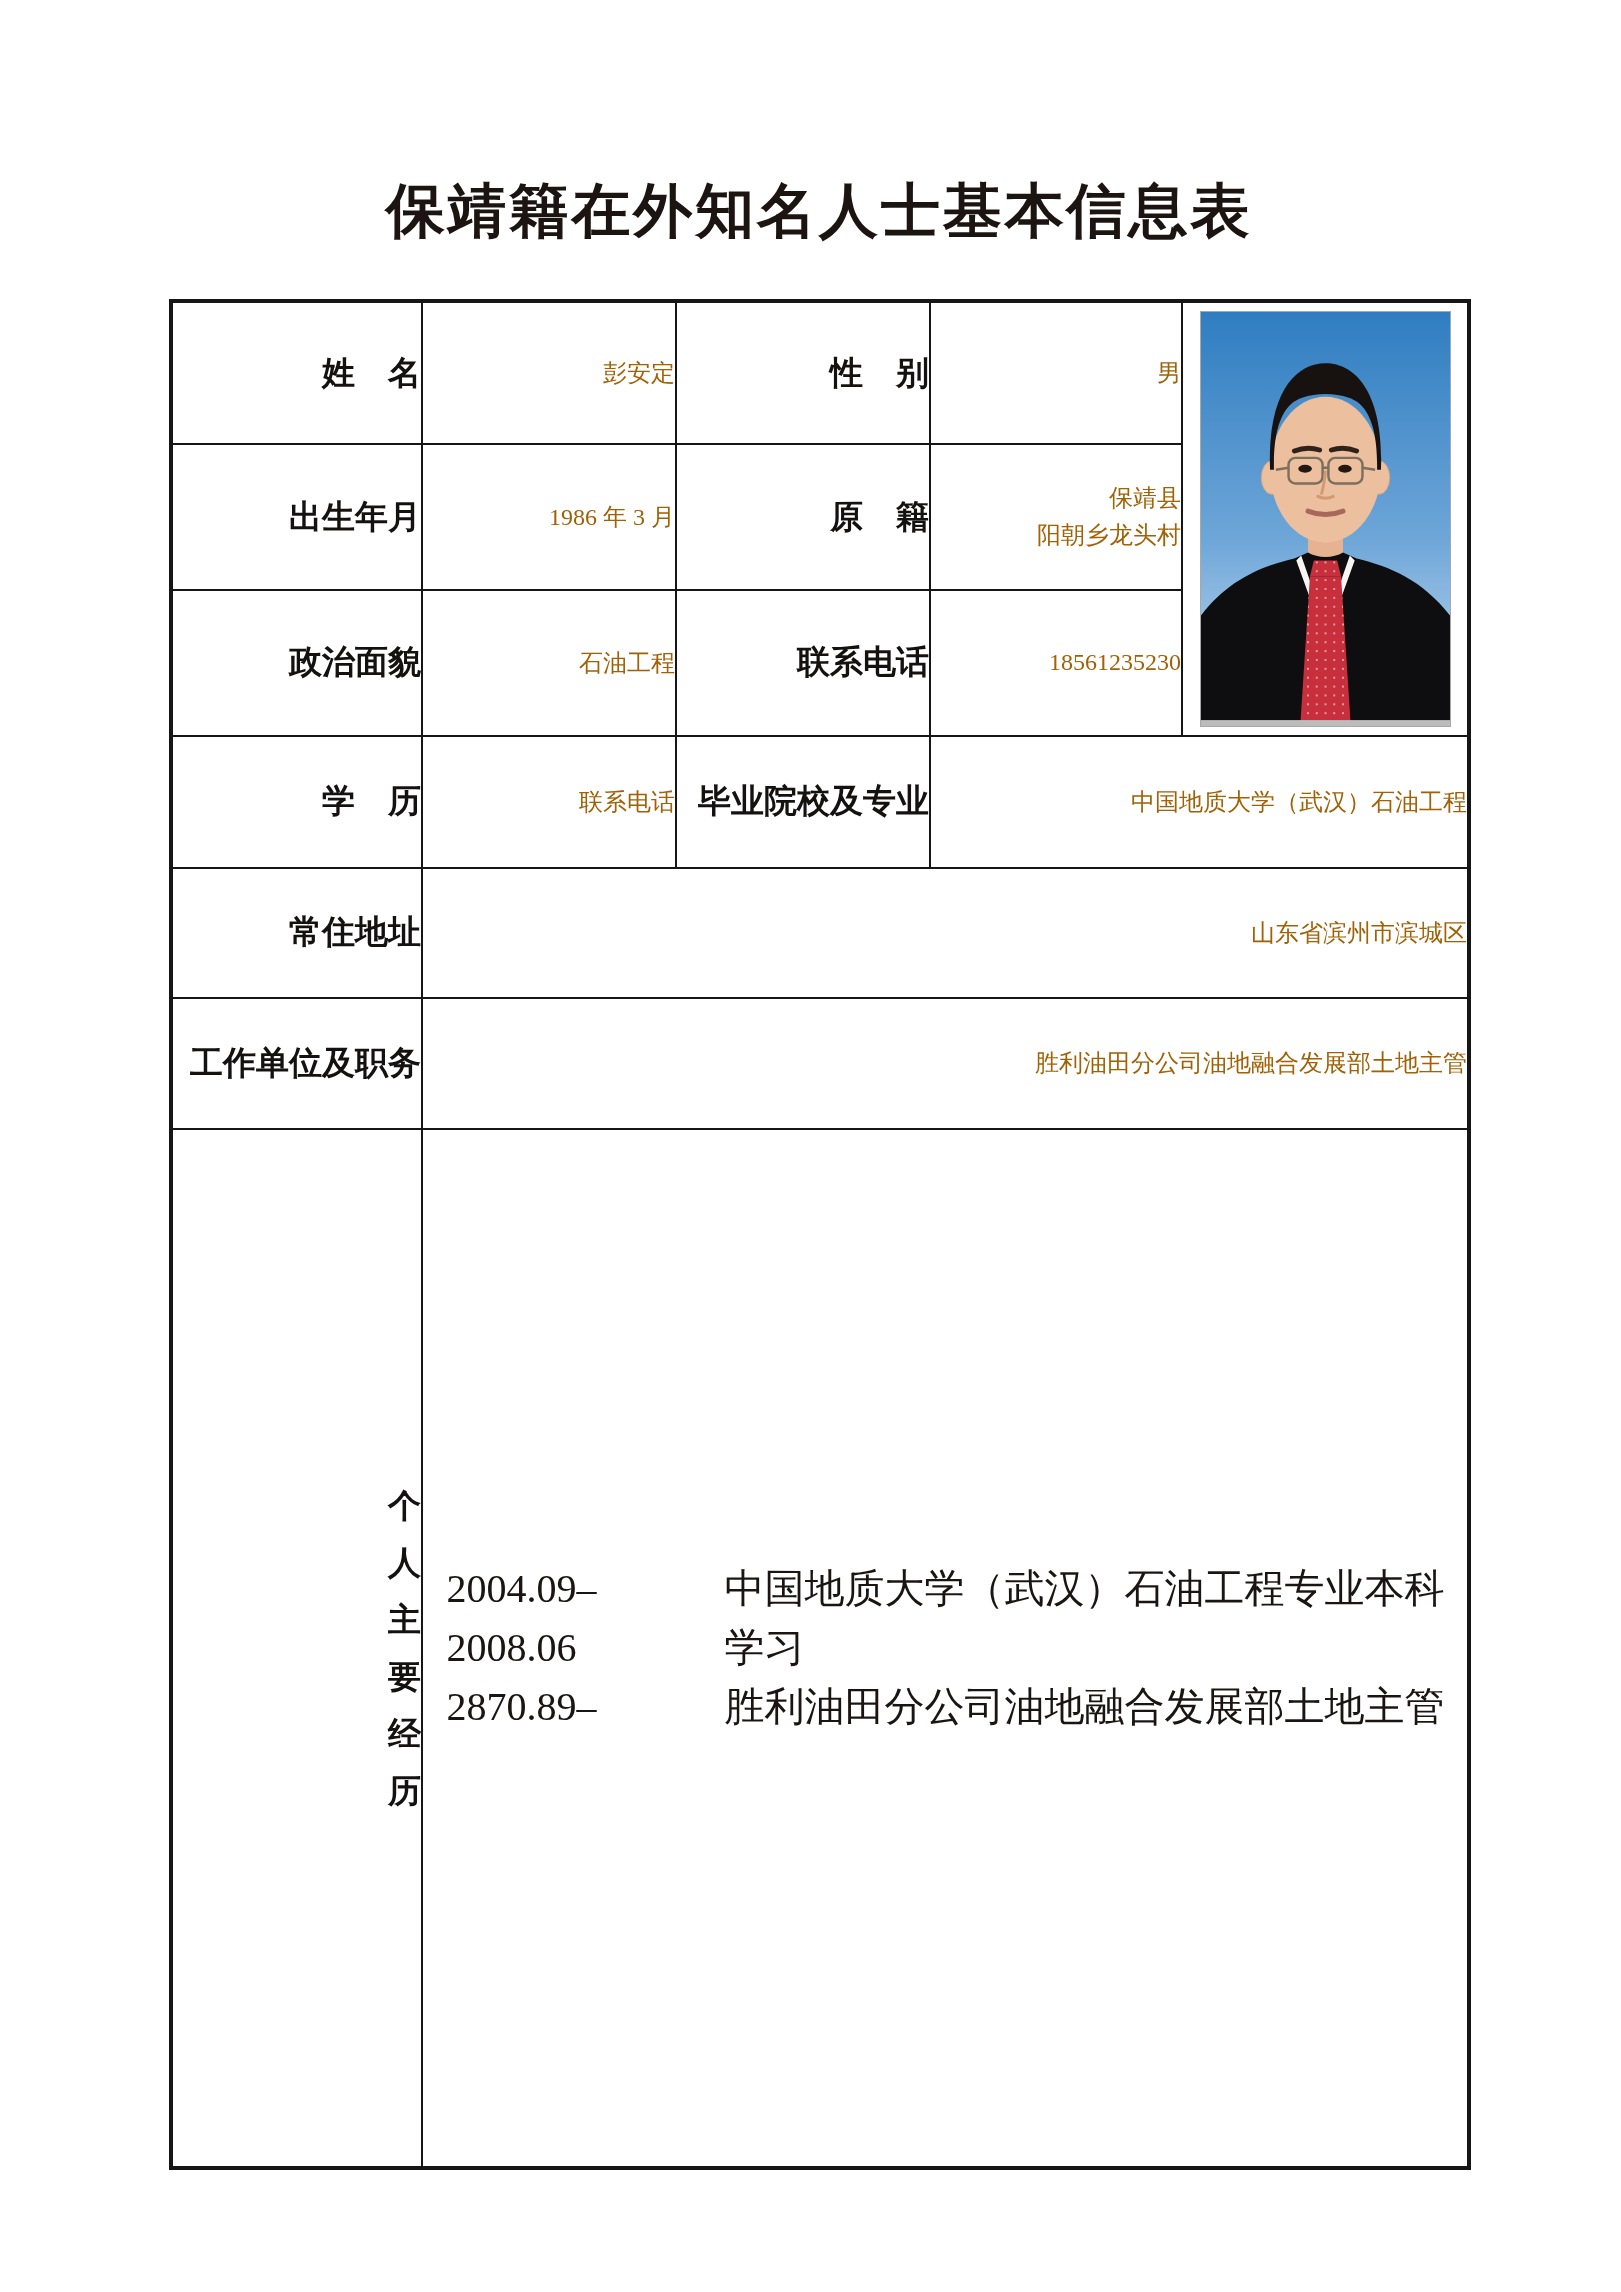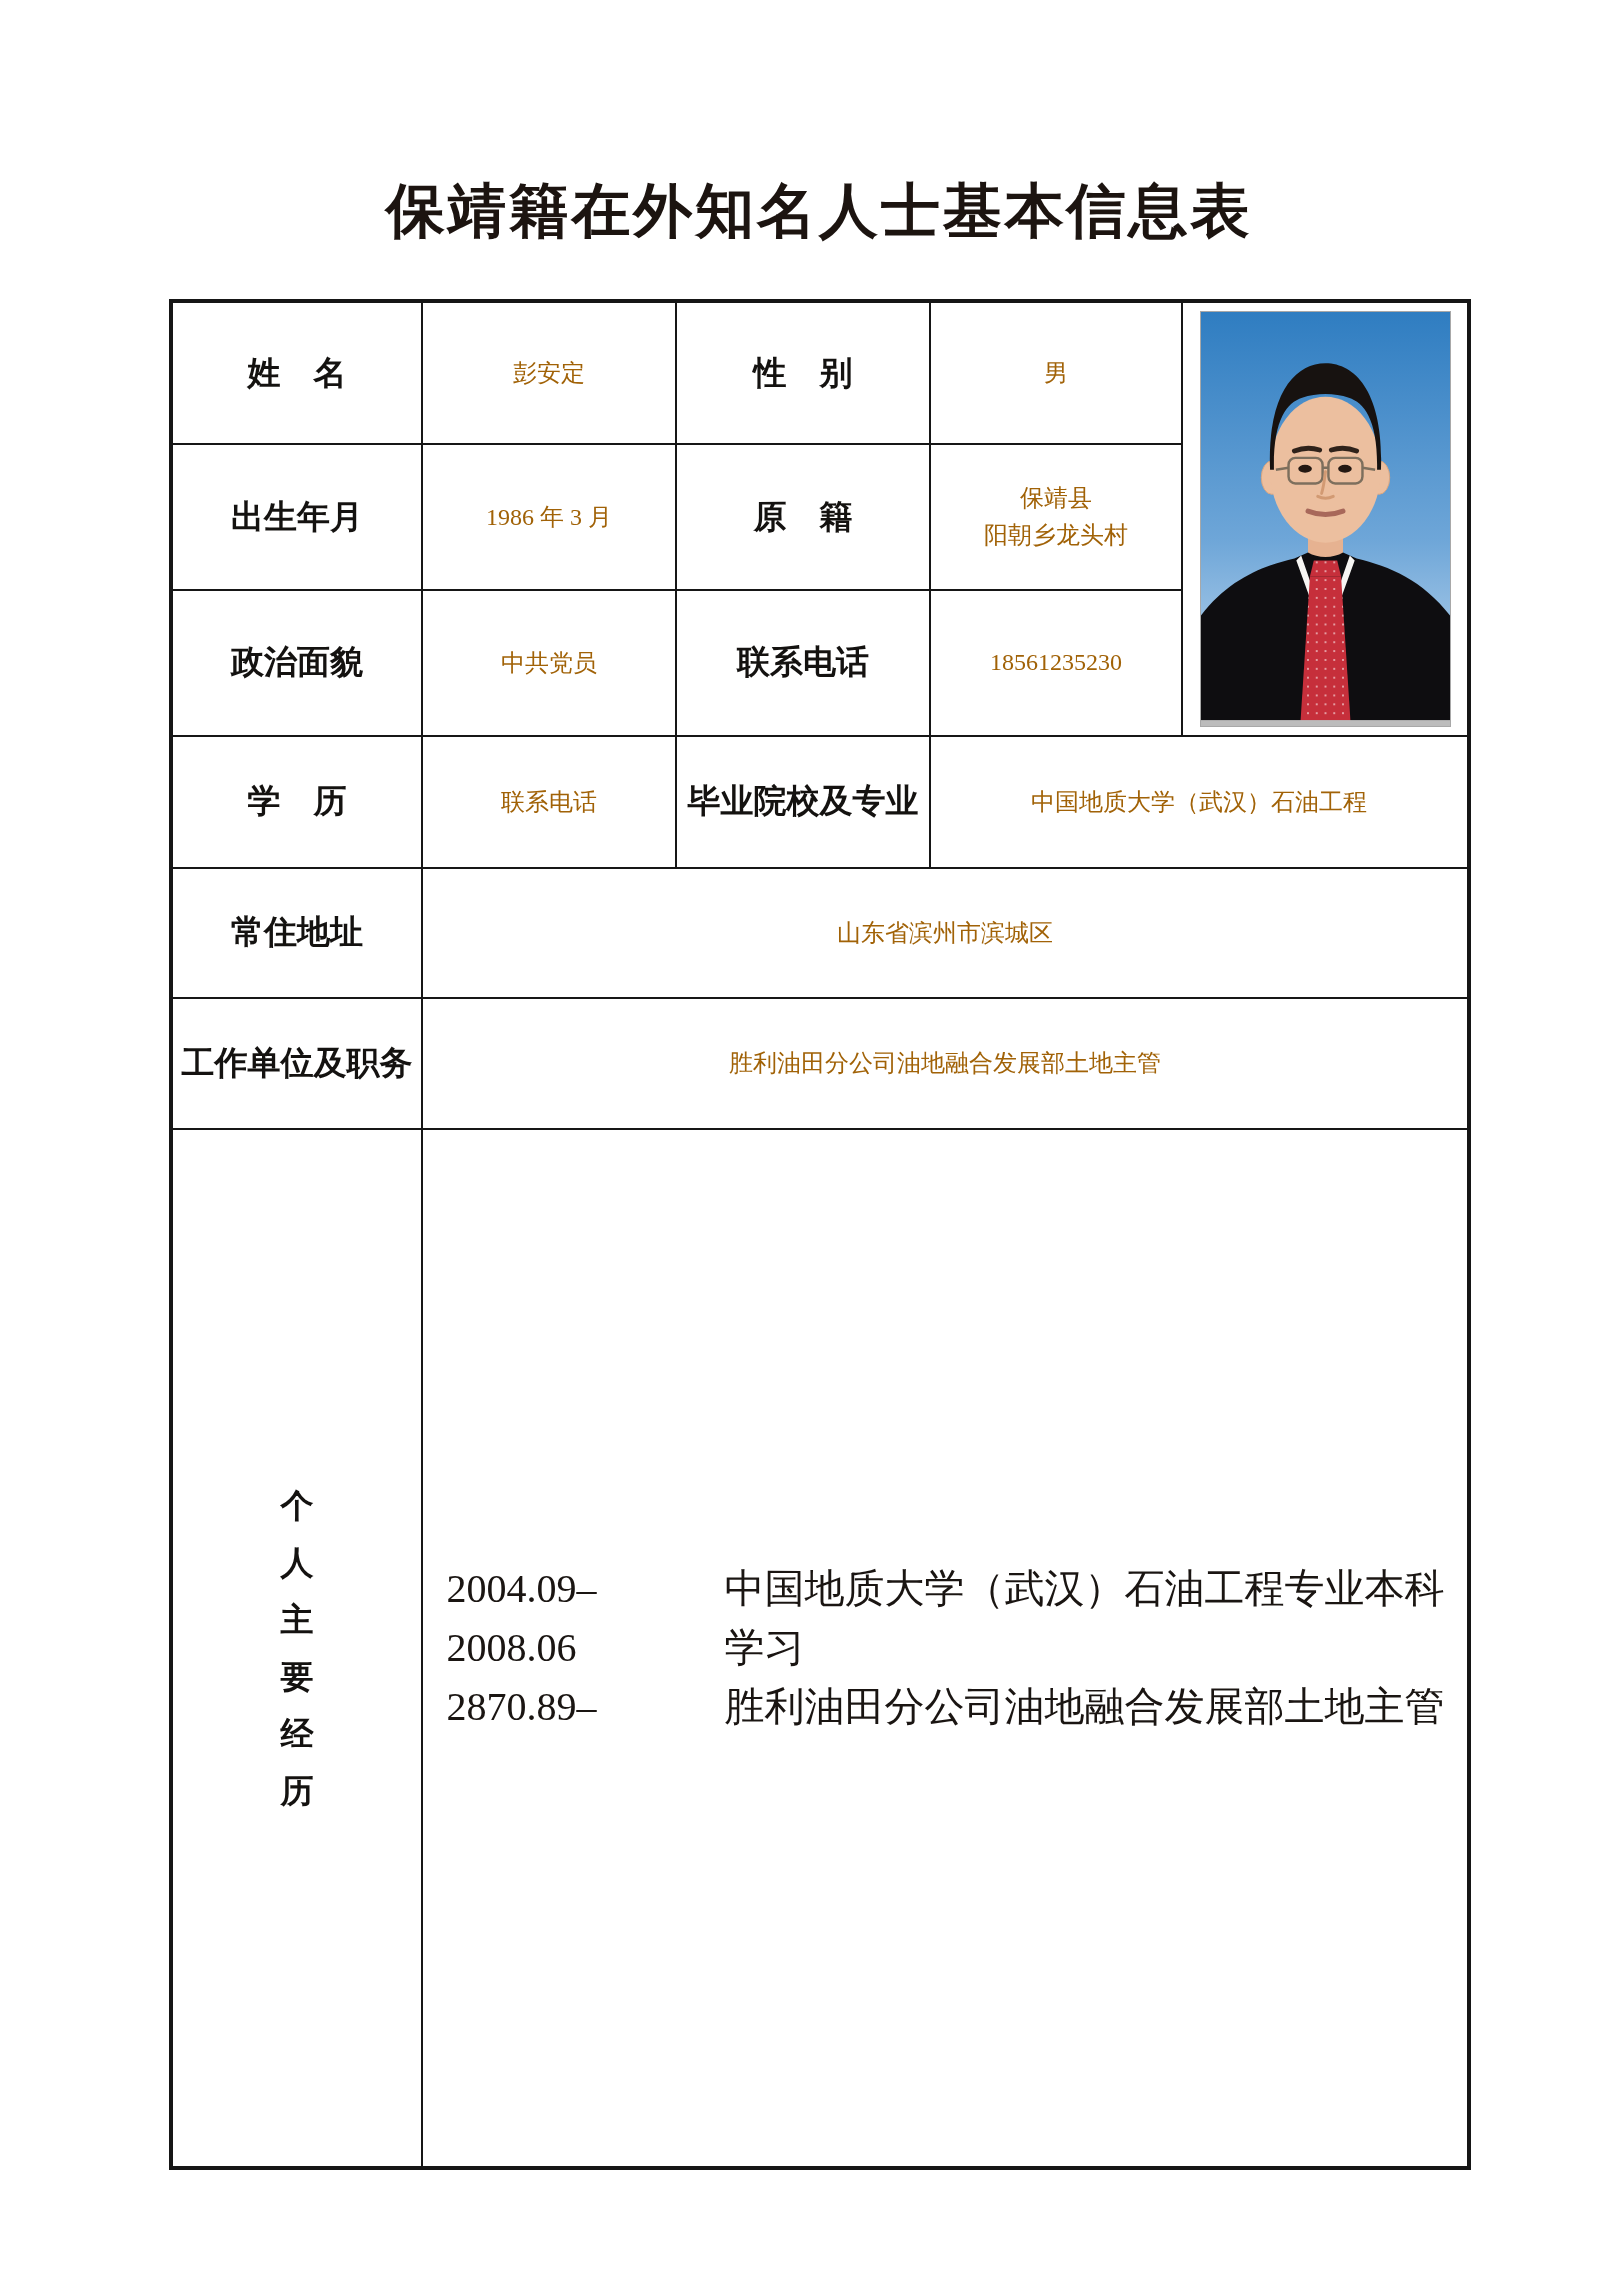--- a/index.html
+++ b/index.html
@@ -25,21 +25,21 @@
   }
   table.info-table {
     border-collapse: collapse;
     table-layout: fixed;
     width: 1298px;
     margin: 58px 0 0 169px;
     border: 4.9px solid #161616;
   }
   td {
     border: 2.9px solid #161616;
-    text-align: center;
+    text-align: right;
     vertical-align: middle;
     padding: 0;
     overflow: hidden;
   }
   td.lbl {
     font-family: "Liberation Sans", sans-serif;
     font-weight: 700;
     font-size: 33px;
     color: #141210;
   }
@@ -140,21 +140,21 @@
   <tr style="height:145px">
     <td class="lbl">出生年月</td>
     <td class="val">1986 年 3 月</td>
     <td class="lbl">原　籍</td>
     <td class="val two-line">保靖县
 阳朝乡龙头村</td>
   </tr>
 
   <tr style="height:144px">
     <td class="lbl">政治面貌</td>
-    <td class="val">中共党员</td>
+    <td class="val">石油工程</td>
     <td class="lbl">联系电话</td>
     <td class="val">18561235230</td>
   </tr>
 
   <tr style="height:132px">
     <td class="lbl">学　历</td>
     <td class="val">联系电话</td>
     <td class="lbl">毕业院校及专业</td>
     <td class="val" colspan="2">中国地质大学（武汉）石油工程</td>
   </tr>

